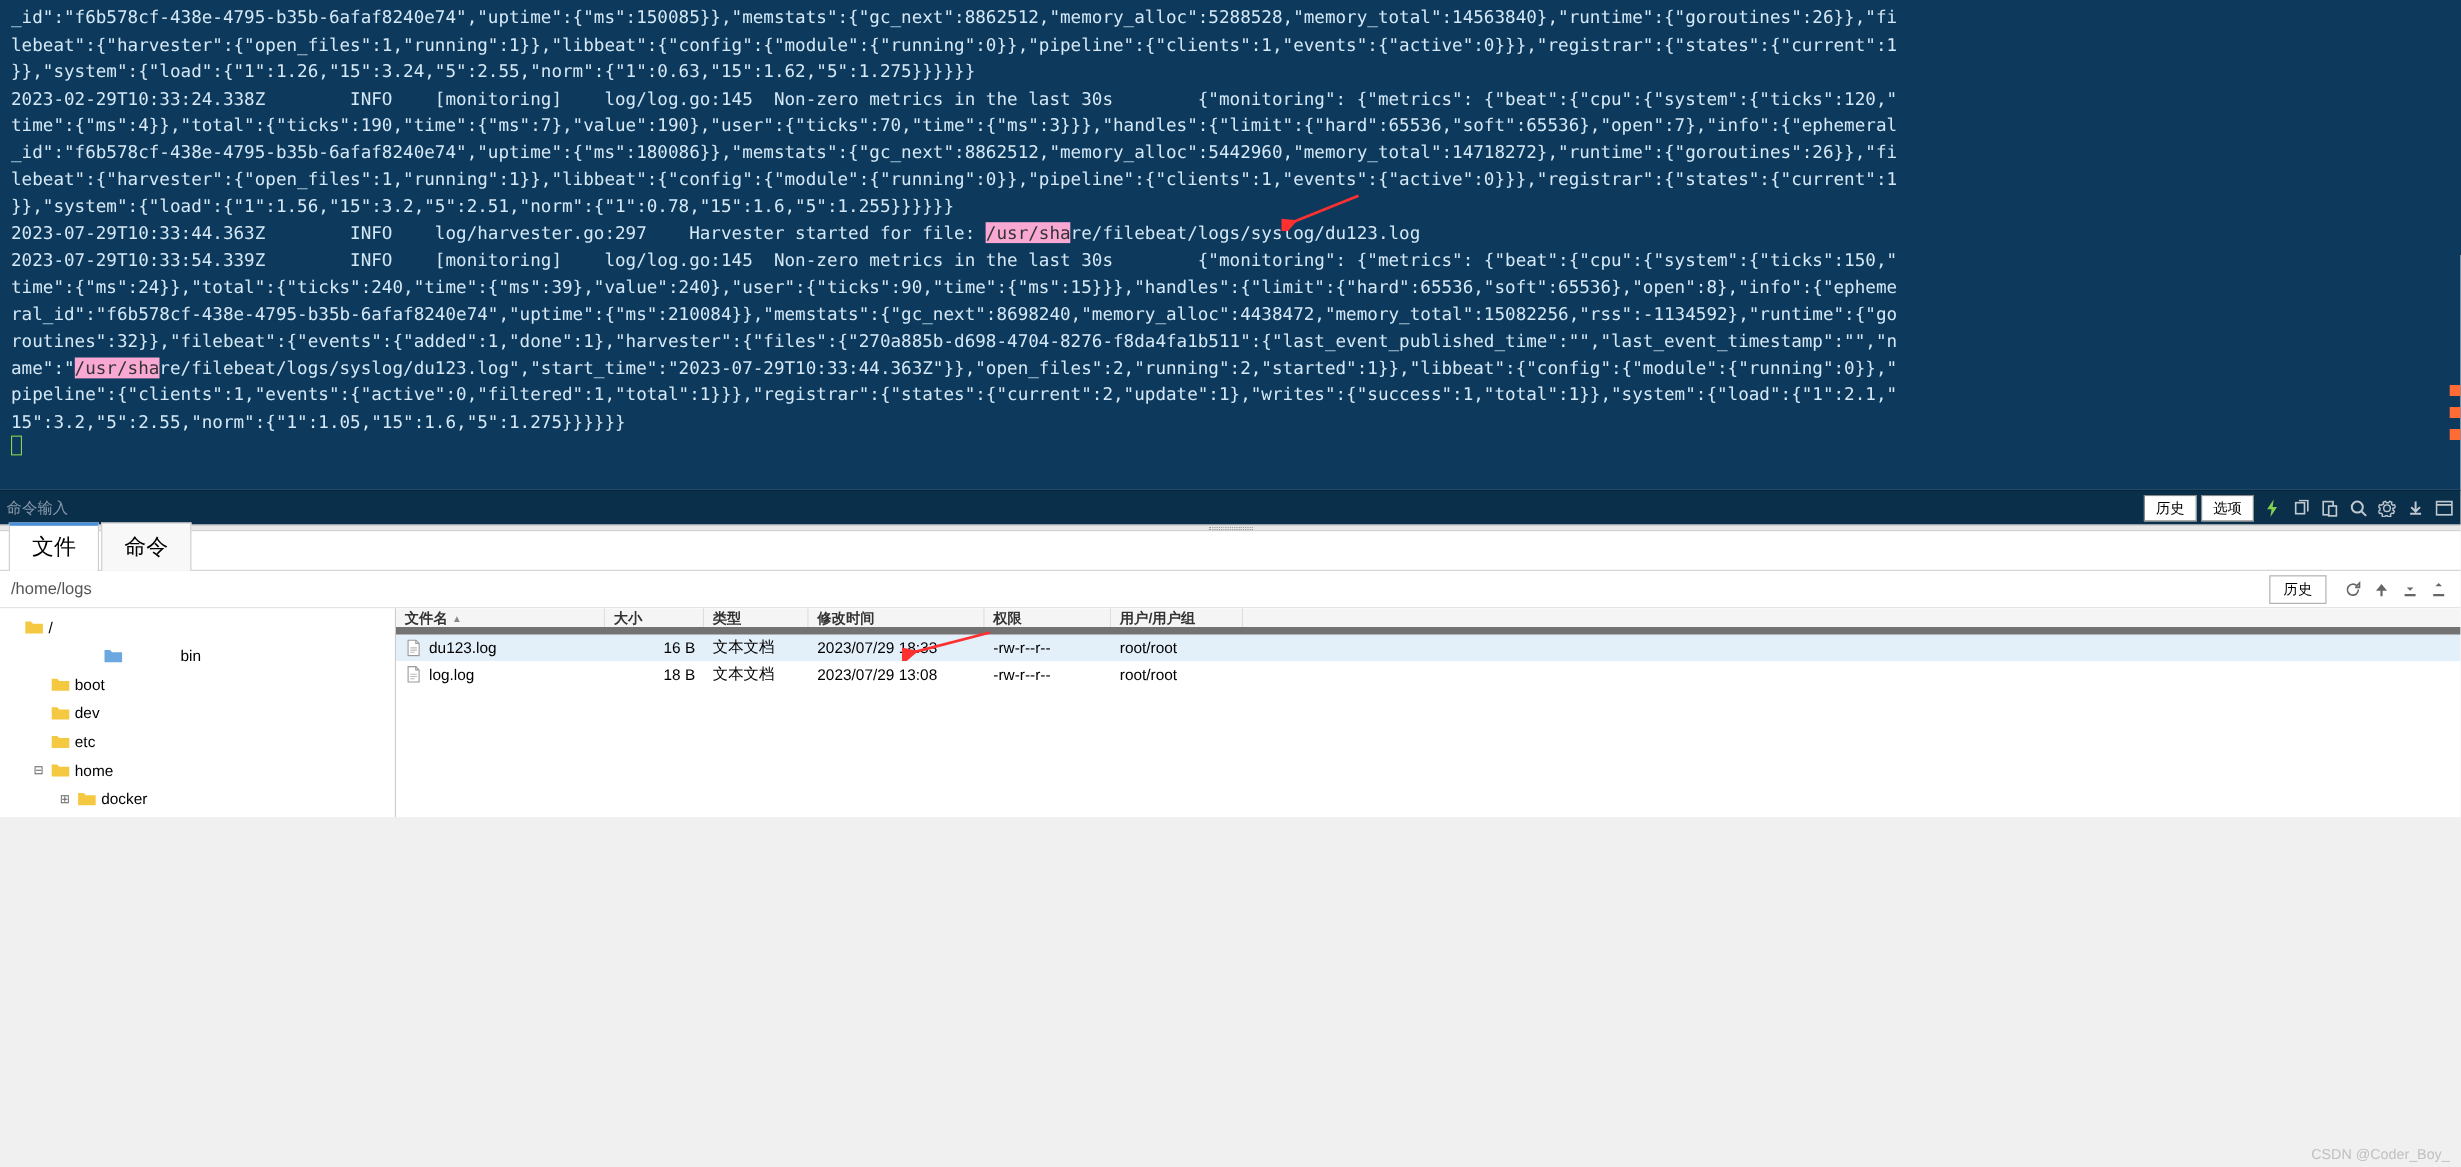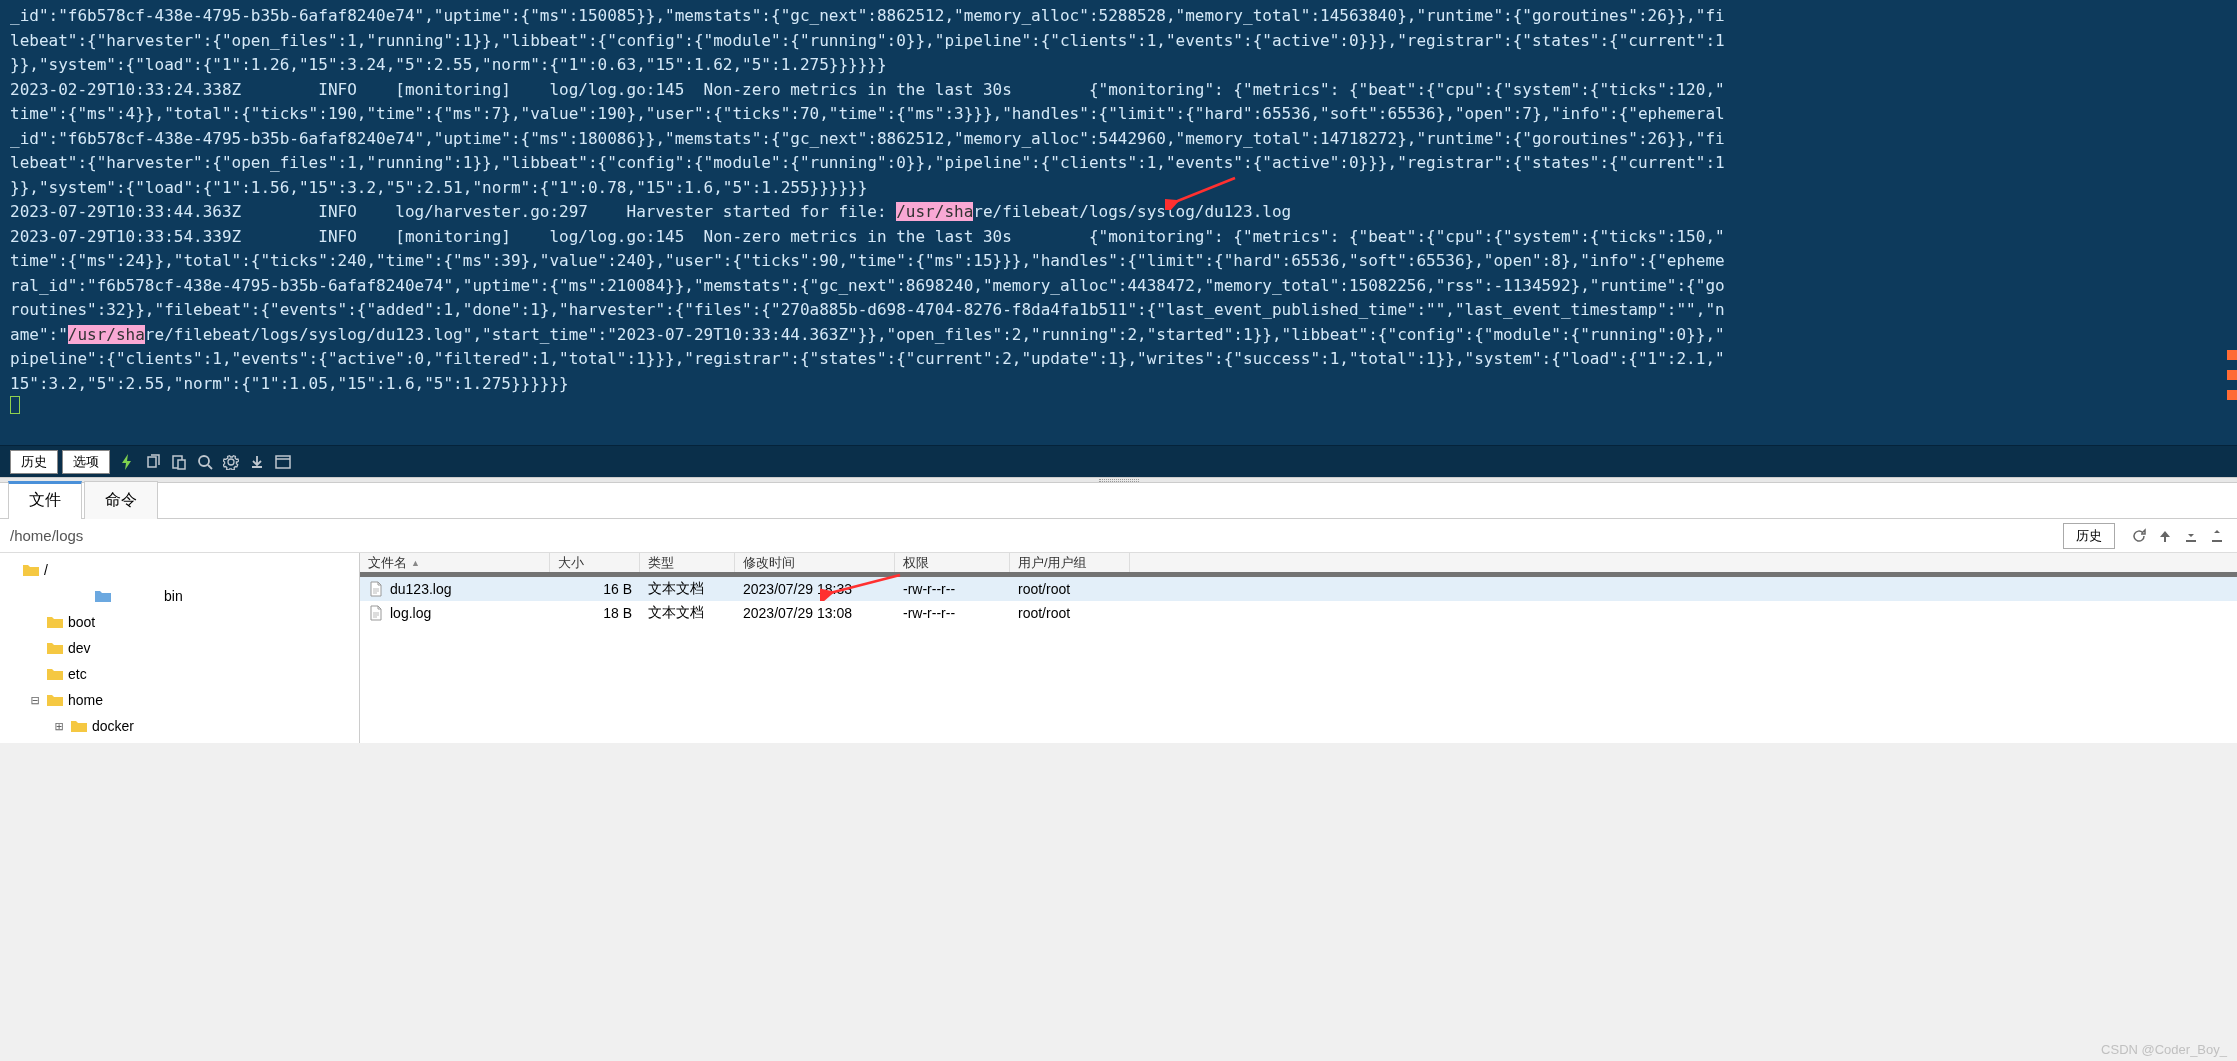--- a/index.html
+++ b/index.html
@@ -11,36 +11,36 @@
 .scrollmark { position: absolute; right: 0; width: 10px; background: #ff6b35; }
 .arrow-svg { position: absolute; pointer-events: none; }
 .input-bar { background: #0a2f4a; border-top: 1px solid #05233a; height: 32px; display: flex; align-items: center; padding: 0 6px; color: #9bb; }
 .input-bar .prompt { flex: 1; font-size: 14px; color: #8899aa; }
 .input-bar .btn { background: #fff; border: 1px solid #888; padding: 2px 10px; margin-left: 4px; font-size: 13px; cursor: pointer; }
 .input-bar .icon { width: 18px; height: 18px; margin-left: 8px; display: flex; align-items: center; justify-content: center; color: #c0c8d0; cursor: pointer; }
 .input-bar .icon.green { color: #7fd14f; }
 .splitter { height: 6px; background: #e8e8e8; border-top: 1px solid #ccc; border-bottom: 1px solid #ccc; display: flex; align-items: center; justify-content: center; }
 .splitter .grip { width: 40px; height: 3px; border-top: 1px dotted #999; border-bottom: 1px dotted #999; }
 .tabs-bar { background: #fff; border-bottom: 1px solid #ccc; height: 36px; display: flex; align-items: flex-end; padding-left: 8px; }
-.tab { padding: 8px 20px; border: 1px solid #ccc; border-bottom: none; background: #f8f8f8; margin-right: 2px; font-size: 16px; cursor: pointer; position: relative; top: 1px; }
+.tab { padding: 8px 20px; border: 1px solid #ccc; border-bottom: none; background: #f8f8f8; margin-right: 2px; font-size: 20px; cursor: pointer; position: relative; top: 1px; }
 .tab.active { background: #fff; border-top: 3px solid #4a90d9; padding-top: 6px; font-weight: 500; }
 .path-bar { background: #fff; height: 34px; display: flex; align-items: center; padding: 0 10px; border-bottom: 1px solid #ddd; }
 .path-bar .path-text { flex: 1; font-size: 15px; color: #555; }
 .path-bar .pbtn { background: #fff; border: 1px solid #aaa; padding: 3px 12px; font-size: 13px; margin-right: 8px; cursor: pointer; }
 .path-bar .picon { width: 20px; height: 20px; margin-left: 6px; color: #666; cursor: pointer; display: flex; align-items: center; justify-content: center; }
 .file-pane { display: flex; height: 190px; background: #fff; }
 .tree { width: 360px; border-right: 1px solid #ccc; overflow: auto; padding: 4px 0; font-size: 14px; }
 .tree-row { display: flex; align-items: center; height: 26px; padding-left: 4px; cursor: pointer; }
 .tree-row .expander { width: 14px; text-align: center; color: #666; font-size: 11px; }
 .tree-row .ficon { width: 18px; height: 16px; margin: 0 4px; }
 .tree-row .label { flex: 1; }
 .folder-yellow { fill: #f5c842; }
 .folder-blue { fill: #6ba8e0; }
 .file-list { flex: 1; overflow: auto; }
-.fl-header { display: flex; background: #f5f5f5; border-bottom: 5px solid #737373; height: 24px; font-size: 13px; color: #333; }
+.fl-header { display: flex; background: #f5f5f5; border-bottom: 7px solid #737373; height: 24px; font-size: 13px; color: #333; font-weight: bold; }
 .fl-header .col { padding: 3px 8px; border-right: 1px solid #ddd; display: flex; align-items: center; }
 .fl-header .sort-ind { margin-left: 4px; font-size: 9px; color: #888; }
 .fl-row { display: flex; height: 24px; align-items: center; font-size: 14px; cursor: pointer; }
 .fl-row.selected { background: #e3eff9; }
 .fl-row .col { padding: 2px 8px; overflow: hidden; white-space: nowrap; }
 .col-name { width: 190px; display: flex; align-items: flex-end; }
 .col-size { width: 90px; text-align: right; }
 .col-type { width: 95px; }
 .col-date { width: 160px; }
 .col-perm { width: 115px; }
@@ -78,20 +78,21 @@
         </marker>
       </defs>
       <line x1="70" y1="8" x2="10" y2="32" stroke="#ff3030" stroke-width="2.5" marker-end="url(#ah1)"></line>
     </svg>
   <div class="scrollmark" style="top:350px;height:10px;"></div>
   <div class="scrollmark" style="top:370px;height:10px;"></div>
   <div class="scrollmark" style="top:390px;height:10px;"></div>
 </div>
 
 <div class="input-bar">
+  <span class="prompt">命令输入</span>
   <button class="btn">历史</button>
   <button class="btn">选项</button>
   <span class="icon green">
       <svg width="14" height="16" viewBox="0 0 14 16">
         <path d="M8 0L2 9h4l-1 7 6-9H7l1-7z" fill="currentColor"></path>
       </svg>
     </span>
   <span class="icon">
       <svg width="16" height="16" viewBox="0 0 16 16" fill="none" stroke="currentColor" stroke-width="1.5">
         <rect x="3" y="3" width="8" height="10"></rect>

